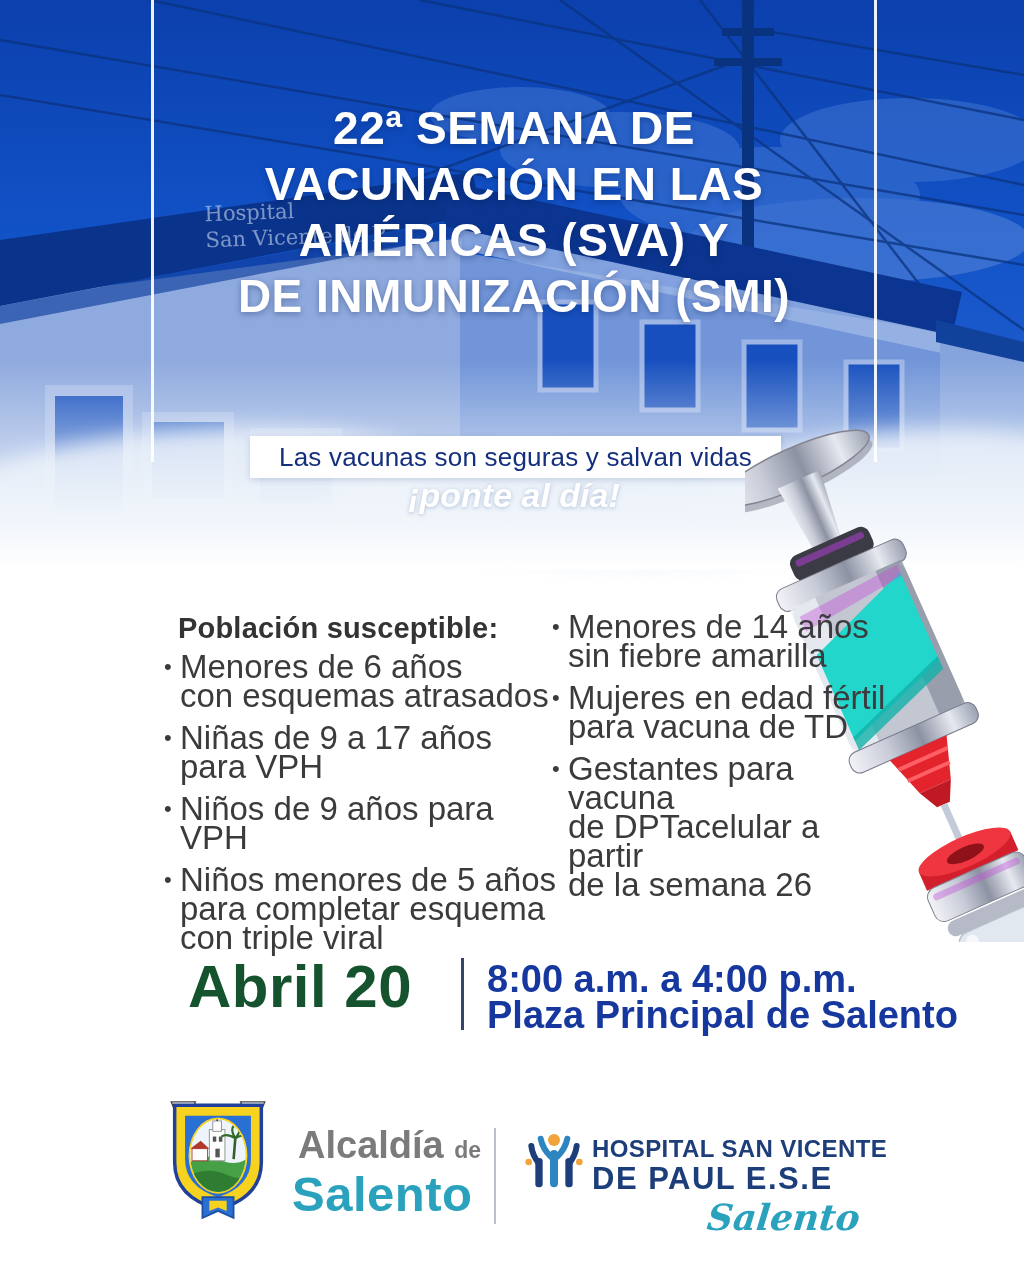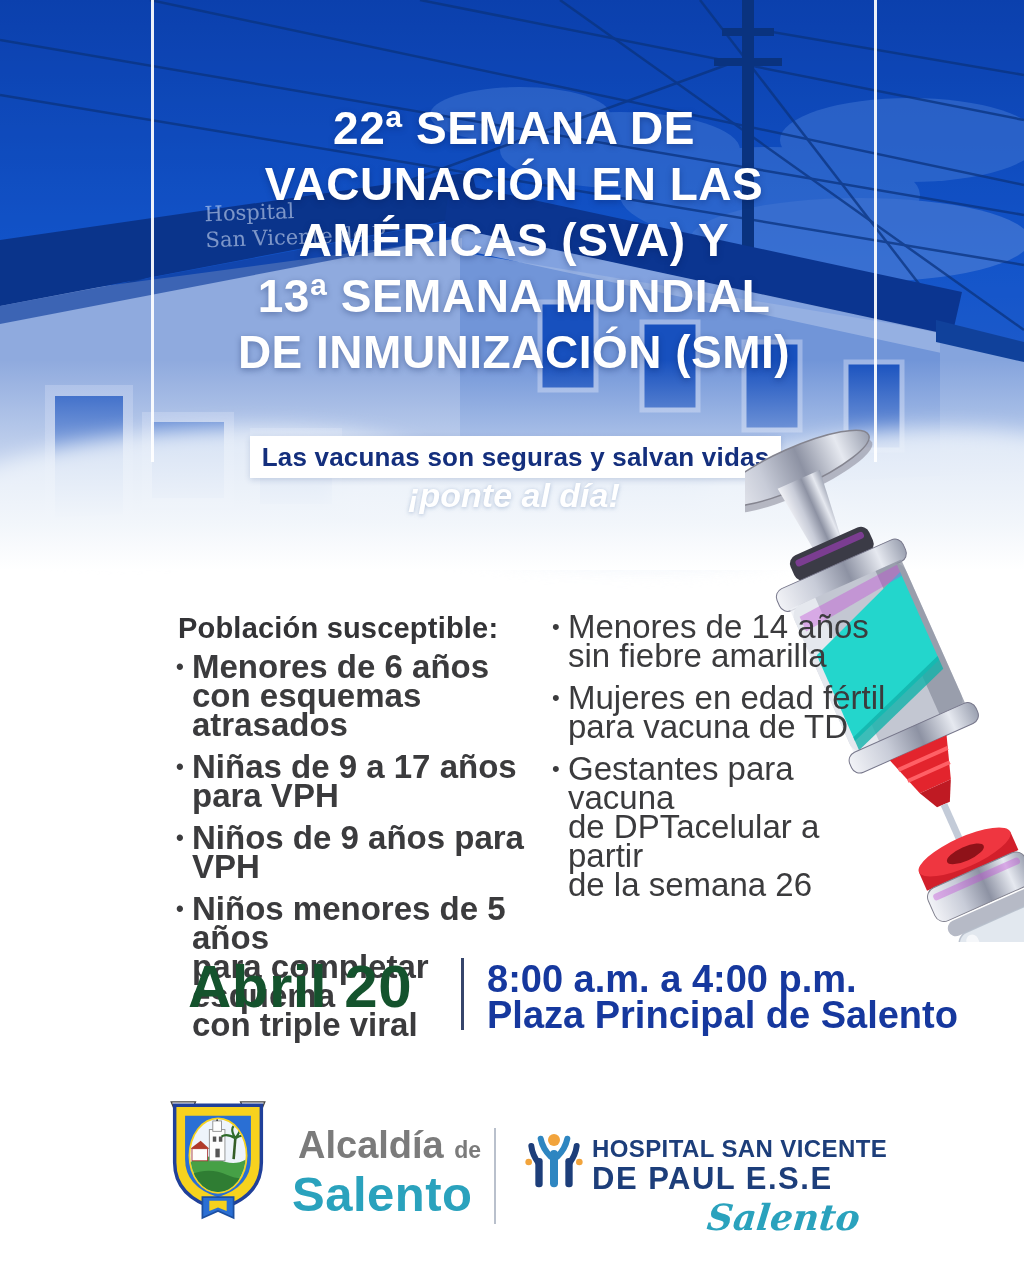--- a/index.html
+++ b/index.html
@@ -18,29 +18,29 @@
   .frame-line.left{left:151px;} .frame-line.right{left:874px;}
   .photo-sign{position:absolute;left:205px;top:198px;color:#dce7fa;opacity:.55;
     font-size:21px;line-height:26px;white-space:pre-line;transform:rotate(-2deg);
     font-family:"DejaVu Serif",serif;}
   
   .title{position:absolute;left:170px;top:100px;width:688px;text-align:center;color:#ffffff;
     font-weight:bold;font-size:46px;line-height:56px;letter-spacing:.5px;
     text-shadow:0 2px 6px rgba(5,25,80,.35);}
   .banner{position:absolute;left:250px;top:436px;width:531px;height:42px;background:#ffffff;
     box-shadow:0 2px 6px rgba(30,60,130,.18);display:flex;align-items:center;justify-content:center;}
-  .banner span{color:#142f7d;font-weight:bold;font-size:26px;letter-spacing:.2px;}
+  .banner span{color:#142f7d;font-weight:normal;font-size:26px;letter-spacing:.2px;}
   .tagline{position:absolute;left:152px;top:476px;width:724px;text-align:center;color:#ffffff;
     font-weight:bold;font-style:italic;font-size:34px;text-shadow:0 1px 4px rgba(120,145,185,.55);}
   
   .syringe-wrap{position:absolute;left:745px;top:382px;width:279px;height:560px;overflow:hidden;}
   
   .pop-heading{position:absolute;left:178px;top:612px;font-weight:bold;font-size:29px;color:#333336;letter-spacing:.2px;}
   .col{position:absolute;color:#3b3b3d;font-size:33px;line-height:29px;}
-  .col.left{left:176px;top:652px;width:400px;font-weight:bold;}
+  .col.left{left:164px;top:652px;width:400px;}
   .col.right{left:552px;top:612px;width:340px;}
   .item{position:relative;padding-left:16px;margin-bottom:13px;white-space:pre-line;}
   .item::before{content:"•";position:absolute;left:0;top:0;font-size:22px;color:#3b3b3d;}
   
   .event-date{position:absolute;left:188px;top:952px;color:#14532d;font-weight:bold;font-size:60px;letter-spacing:.5px;}
   .event-divider{position:absolute;left:461px;top:958px;width:3px;height:72px;background:#36456b;}
   .event-info{position:absolute;left:487px;top:961px;color:#16389e;font-weight:bold;font-size:38px;line-height:36px;}
   
   .crest{position:absolute;left:166px;top:1100px;}
   .alcaldia{position:absolute;left:292px;top:1126px;width:210px;}
@@ -129,21 +129,20 @@
   <div class="torn t2"></div>
   <div class="torn t3"></div>
   <div class="photo-fade"></div>
   <div class="frame-line left"></div>
   <div class="frame-line right"></div>
 
   <div class="title">
     <div>22ª SEMANA DE</div>
     <div>VACUNACIÓN EN LAS</div>
     <div>AMÉRICAS (SVA) Y</div>
-    <div>13ª SEMANA MUNDIAL</div>
     <div>DE INMUNIZACIÓN (SMI)</div>
   </div>
   <div class="banner">
     <span>Las vacunas son seguras y salvan vidas</span>
   </div>
   <div class="tagline">¡ponte al día!</div>
 
   <div class="syringe-wrap">
     <svg width="279" height="560" viewBox="0 0 279 560" style="overflow:visible">
       <defs>

